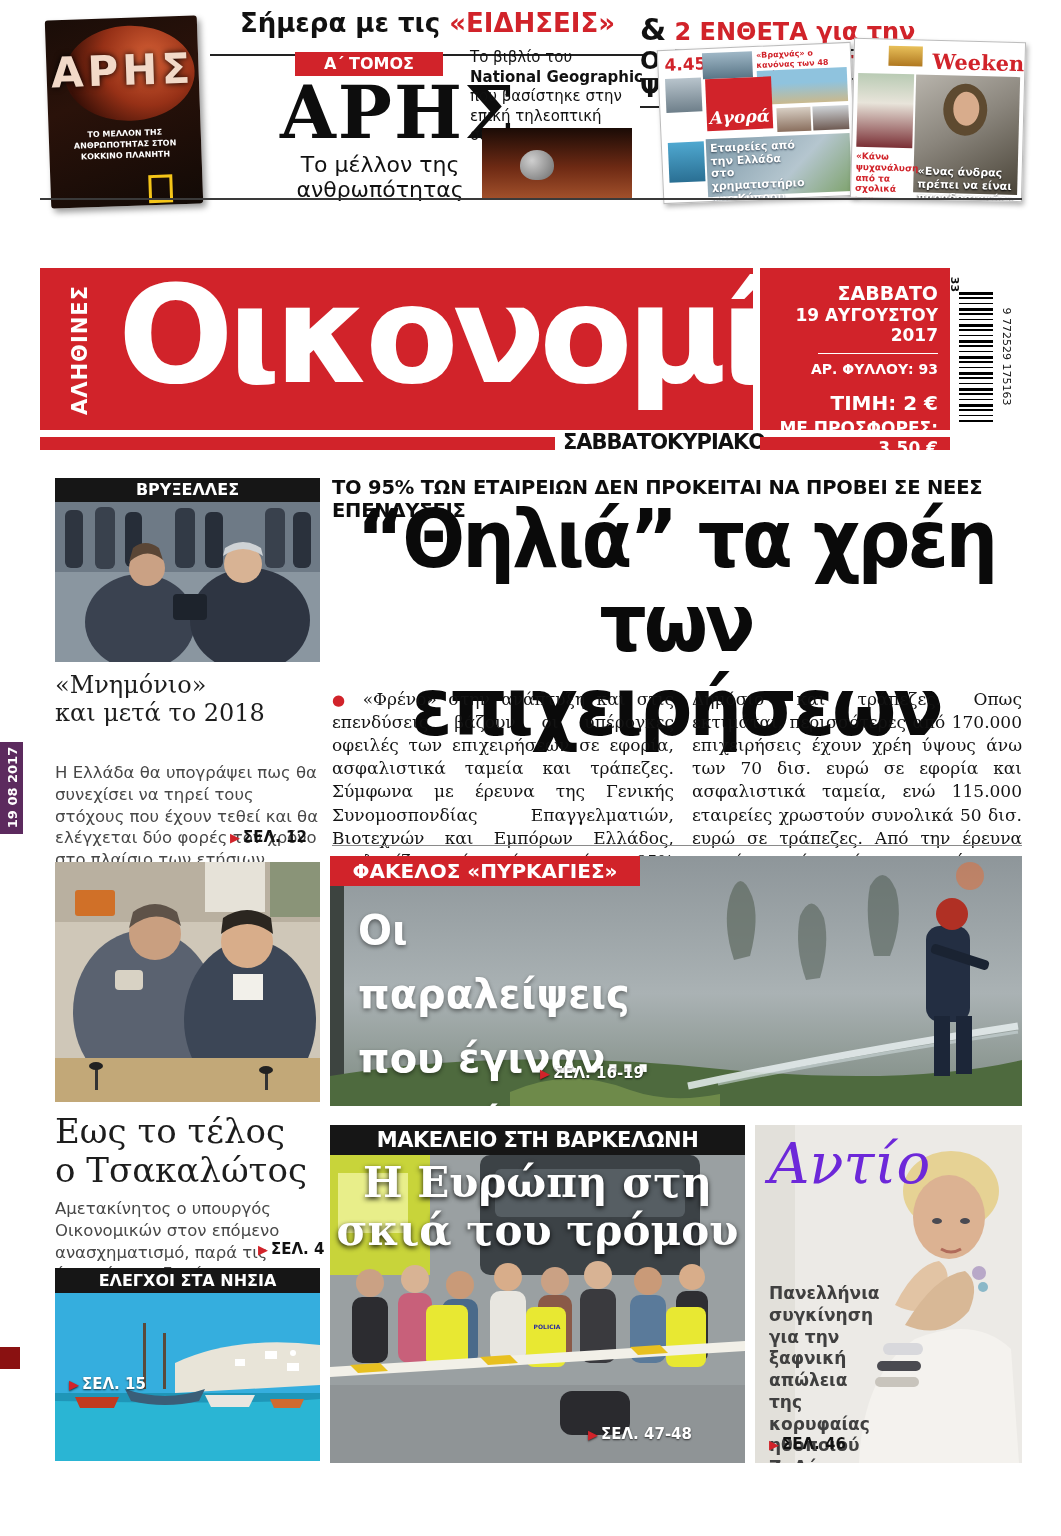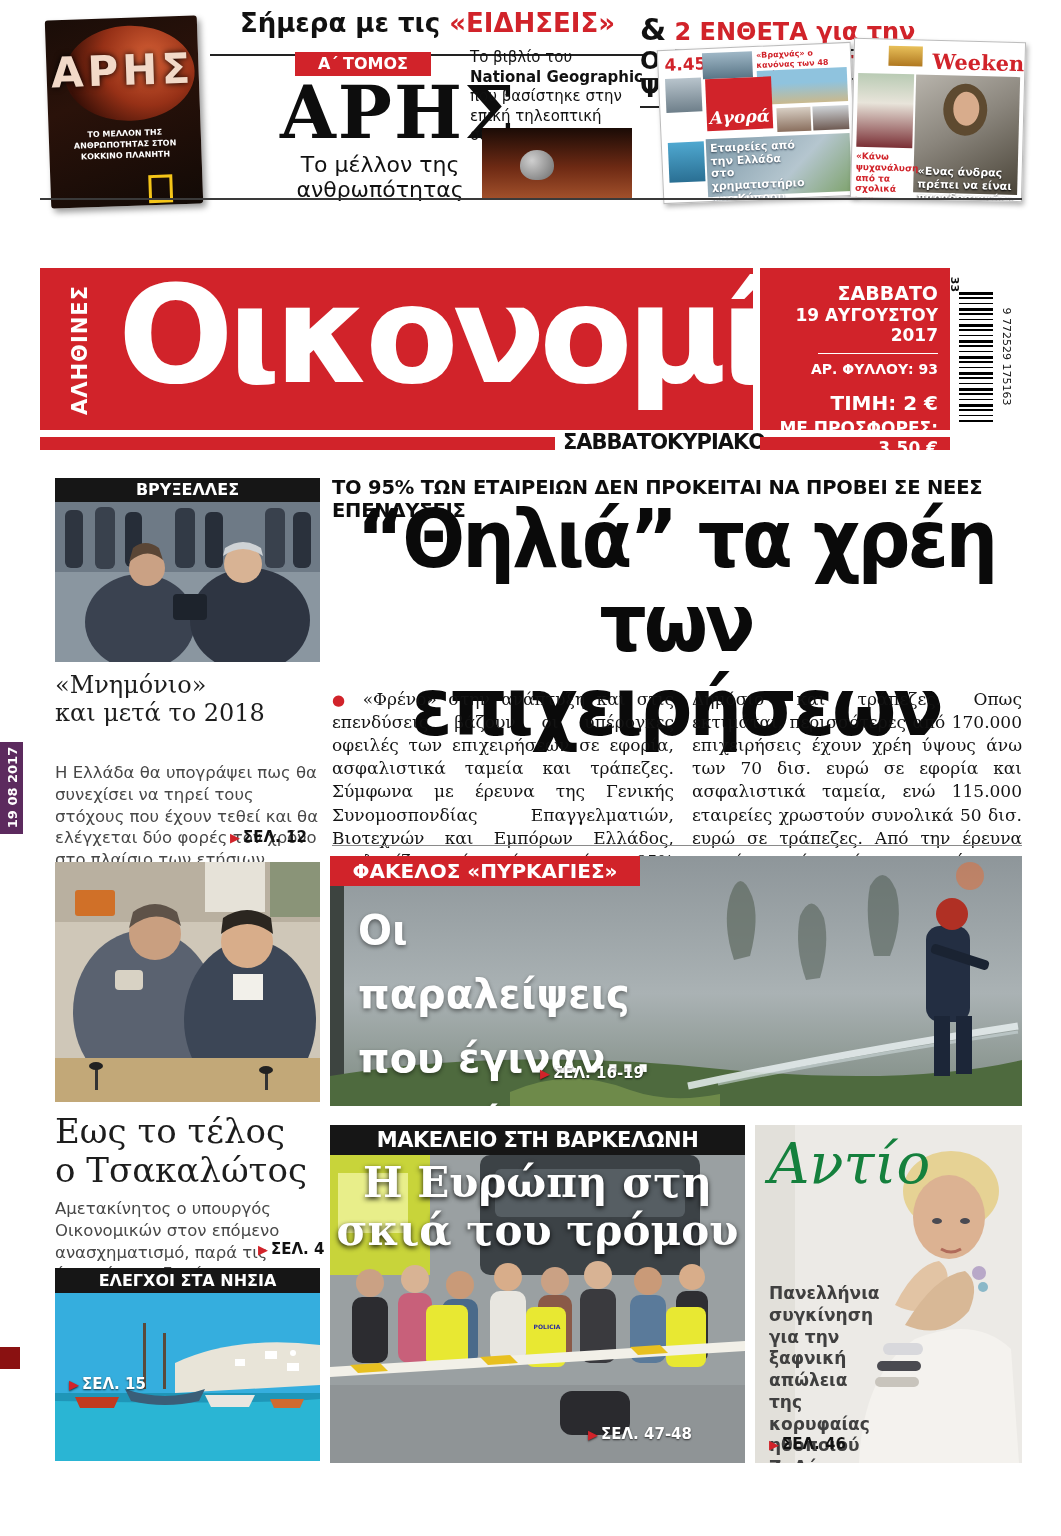--- a/index.html
+++ b/index.html
@@ -25,21 +25,21 @@
     <div class="abs" style="left:18px;top:8px;width:130px;height:95px;border-radius:50%;background:radial-gradient(circle at 65% 35%,#e8683a 0%,#a33418 45%,#3a0f06 80%);opacity:.9;"></div>
     <div class="abs" style="left:0;top:28px;width:100%;text-align:center;color:#f2d9c8;font-size:42px;font-weight:bold;letter-spacing:4px;text-shadow:0 0 6px #000;">ΑΡΗΣ</div>
     <div class="abs" style="left:10px;top:110px;width:132px;text-align:center;color:#fff;font-size:8px;font-weight:bold;line-height:1.4;">ΤΟ ΜΕΛΛΟΝ ΤΗΣ ΑΝΘΡΩΠΟΤΗΤΑΣ ΣΤΟΝ ΚΟΚΚΙΝΟ ΠΛΑΝΗΤΗ</div>
     <div class="abs" style="left:98px;top:158px;width:18px;height:22px;border:3px solid #f5c518;"></div>
   </div>
 
   <div class="abs" style="left:210px;top:8px;width:435px;border-bottom:2px solid #222;padding-bottom:16px;text-align:center;font-size:26px;font-weight:bold;">
     <span>Σήμερα με τις </span><span class="red">«ΕΙΔΗΣΕΙΣ»</span>
   </div>
 
-  <div class="abs redbg" style="left:295px;top:52px;width:136px;height:24px;color:#fff;text-align:center;font-weight:bold;font-size:16px;line-height:24px;">
+  <div class="abs redbg" style="left:295px;top:52px;width:148px;height:24px;color:#fff;text-align:center;font-weight:bold;font-size:16px;line-height:24px;">
     <span>Α΄ ΤΟΜΟΣ</span>
   </div>
   <div class="abs serif" style="left:280px;top:70px;width:200px;text-align:center;font-size:72px;font-weight:bold;color:#0d0d0d;letter-spacing:2px;">ΑΡΗΣ</div>
   <div class="abs" style="left:255px;top:152px;width:250px;text-align:center;font-size:22px;color:#111;">Το μέλλον της ανθρωπότητας</div>
 
   <div class="abs" style="left:470px;top:48px;width:175px;font-size:15px;line-height:1.3;color:#111;">
     <div>Το βιβλίο του</div>
     <div style="font-weight:bold;">National Geographic</div>
     <div>που βασίστηκε στην</div>
     <div>επική τηλεοπτική σειρά</div>
@@ -310,21 +310,21 @@
       <path d="M140 180 q20 -40 44 -44 q14 10 6 34 q-20 26 -50 10z" fill="#e2c4a4"></path>
       <path d="M150 200 q30 -50 60 -54 q16 12 4 40 q-26 30 -64 14z" fill="#d8b896"></path>
       <path d="M104 338 q4 -90 56 -124 q60 -24 96 10 l8 114 z" fill="#f4f2ee"></path>
       <circle cx="224" cy="148" r="7" fill="#b8a8c8"></circle>
         <circle cx="228" cy="162" r="5" fill="#8ab8c8"></circle>
       <rect x="128" y="218" width="40" height="12" rx="6" fill="#d8d8dc"></rect>
       <rect x="122" y="236" width="44" height="10" rx="5" fill="#4a4a50"></rect>
       <rect x="120" y="252" width="44" height="10" rx="5" fill="#c8c4bc"></rect>
     </g>
   </svg>
-  <div class="abs serif" style="left:14px;top:6px;font-style:italic;font-size:56px;color:#15803d;text-align:center;">Αντίο</div>
+  <div class="abs serif" style="left:14px;top:6px;font-style:italic;font-size:56px;color:#6d28d9;text-align:center;">Αντίο</div>
   <div class="abs pre" style="left:14px;top:158px;width:130px;font-weight:bold;font-size:17px;line-height:1.28;color:#404040;">Πανελλήνια
 συγκίνηση
 για την ξαφνική
 απώλεια
 της κορυφαίας
 ηθοποιού
 Ζ. Λάσκαρη</div>
   <div class="abs pref" style="left:14px;top:310px;">
     <span class="arr">▶</span><span>ΣΕΛ. 46</span>
   </div>

